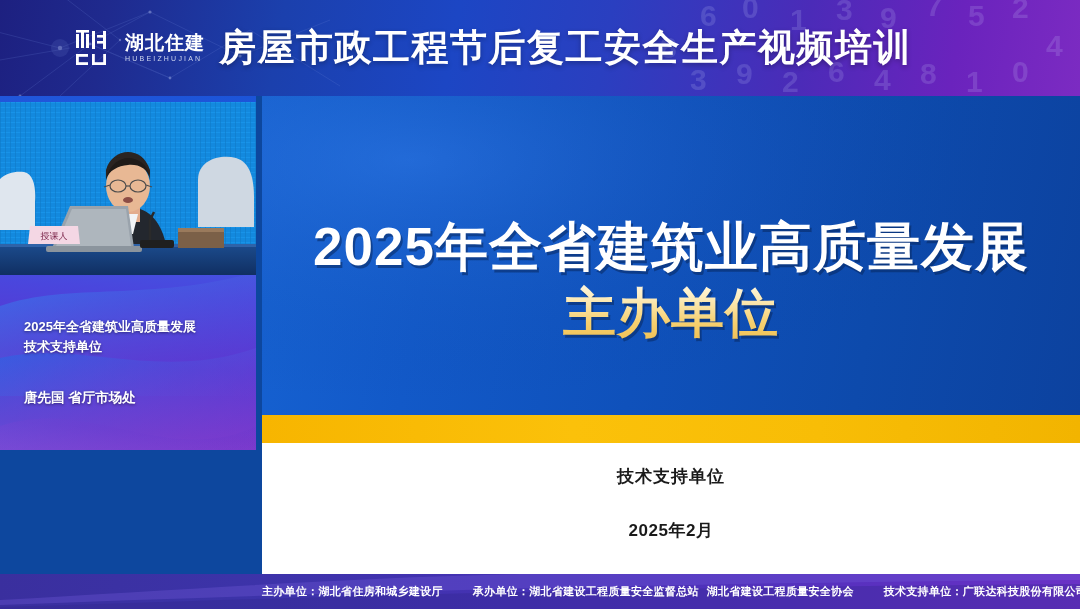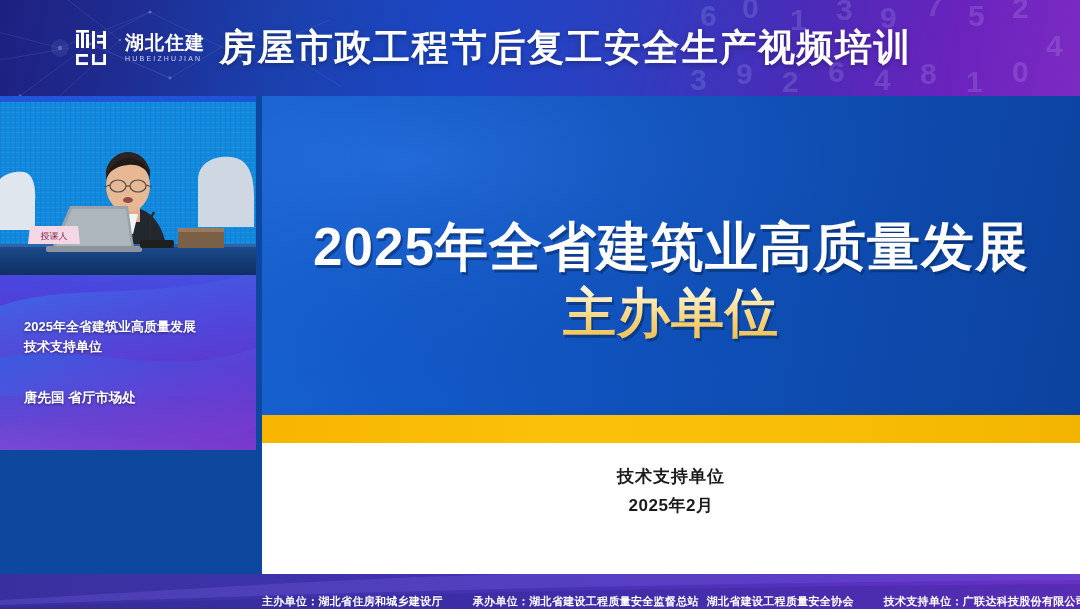--- a/index.html
+++ b/index.html
@@ -93,28 +93,28 @@
     position:absolute;left:0;top:319px;width:818px;height:28px;
     background:linear-gradient(90deg,#f7b500 0%,#fbc10a 38%,#f8bd06 68%,#f2b400 100%);
   }
   .slide-white{
     position:absolute;left:0;top:347px;width:818px;height:131px;background:#ffffff;
   }
   .slide-sub{
     position:absolute;left:0;right:0;top:21px;text-align:center;
   }
   .sub-l1{font-size:17px;font-weight:bold;color:#1a1a1a;line-height:26px;letter-spacing:1px;}
-  .sub-l2{font-size:17px;font-weight:bold;color:#1a1a1a;line-height:26px;margin-top:3px;letter-spacing:.5px;}
+  .sub-l2{font-size:17px;font-weight:bold;color:#1a1a1a;line-height:26px;margin-top:28px;letter-spacing:.5px;}
 
   
   .footer{
     position:absolute;left:0;top:574px;width:1080px;height:35px;
     background:linear-gradient(100deg,#3a2f9e 0%,#3c33a8 22%,#4532b4 48%,#5331bd 72%,#6a31c6 100%);
     overflow:hidden;
-    display:flex;align-items:flex-end;
+    display:flex;align-items:center;
   }
   .foot-sheen{position:absolute;inset:0;}
   .foot-items{
     position:relative;display:flex;align-items:center;
     margin-left:262px;gap:0;white-space:nowrap;
   }
   .foot-item{
     font-size:11px;font-weight:bold;color:#ffffff;letter-spacing:.3px;
   }
   .foot-gap{width:30px;flex:none;}

